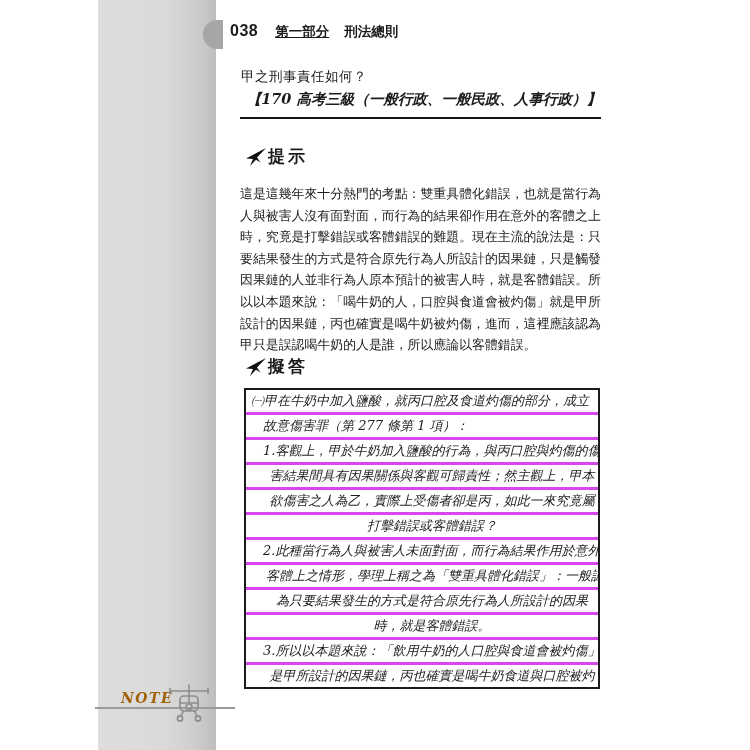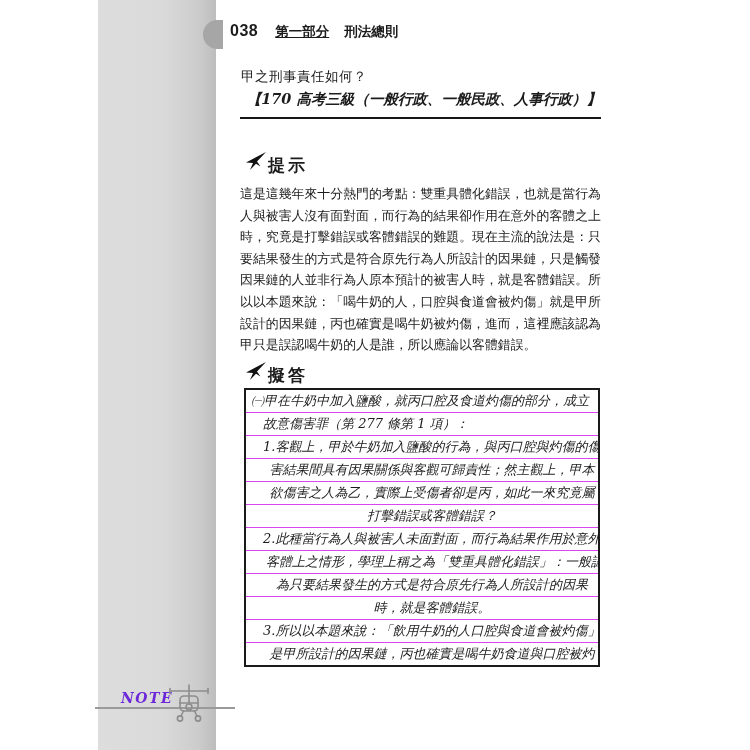--- a/index.html
+++ b/index.html
@@ -27,45 +27,45 @@
   .exam-tag {
     position:absolute; left:240px; top:90px; width:361px; text-align:right;
     font-family:"DejaVu Serif", serif; font-style:italic; font-weight:bold; font-size:14.5px;
     white-space:nowrap;
   }
   .rule { position:absolute; left:240px; top:117px; width:361px; border-top:2px solid #161616; }
   
   .section-head { position:absolute; display:flex; align-items:center; }
   .hint-head { left:243px; top:145px; }
   .answer-head { left:243px; top:355px;text-align:center; }
-  .section-title { font-size:17px; font-weight:bold; letter-spacing:3px; margin-left:1px;margin-top:9px; }
+  .section-title { font-size:17px; font-weight:bold; letter-spacing:3px; margin-left:1px; }
   .plane-icon { width:24px; height:22px; display:inline-block; }
   .plane-icon svg { display:block; }
   
   .hint-paragraph { position:absolute; left:240px; top:183px; width:364px; font-size:12.9px; }
   .hint-line { height:21.6px; line-height:21.6px; white-space:nowrap; overflow:hidden; }
   
   .answer-table {
     position:absolute; left:244px; top:388px; width:352px;
     border:2px solid #1a1a1a;
     font-family:"DejaVu Serif", serif; font-style:italic; font-size:13px;
   }
   .answer-row {
-    height:22px; line-height:22px; border-bottom:1px solid #d946ef;
+    height:22px; line-height:22px; border-bottom:3px solid #d946ef;
     white-space:nowrap; overflow:hidden; padding-left:5px;
   }
   .answer-row:last-child { border-bottom:none; }
   .answer-row.indent-1 { padding-left:17px; }
   .answer-row.indent-2 { padding-left:20px;text-align:center; }
   
   .note-line { position:absolute; left:95px; top:707px; width:140px; border-top:2px solid #9a9a9a; }
   .note-label {
     position:absolute; left:121px; top:690px;
     font-family:"DejaVu Serif", serif; font-style:italic; font-weight:bold;
-    font-size:14px; color:#6d28d9; letter-spacing:1.5px;
+    font-size:14px; color:#a16207; letter-spacing:1.5px;
   }
   .heli-icon { position:absolute; left:167px; top:682px; }
 </style>
 </head>
 <body>
 
 <div class="page">
 
   <div class="gutter"></div>
   <div class="page-tab"></div>

